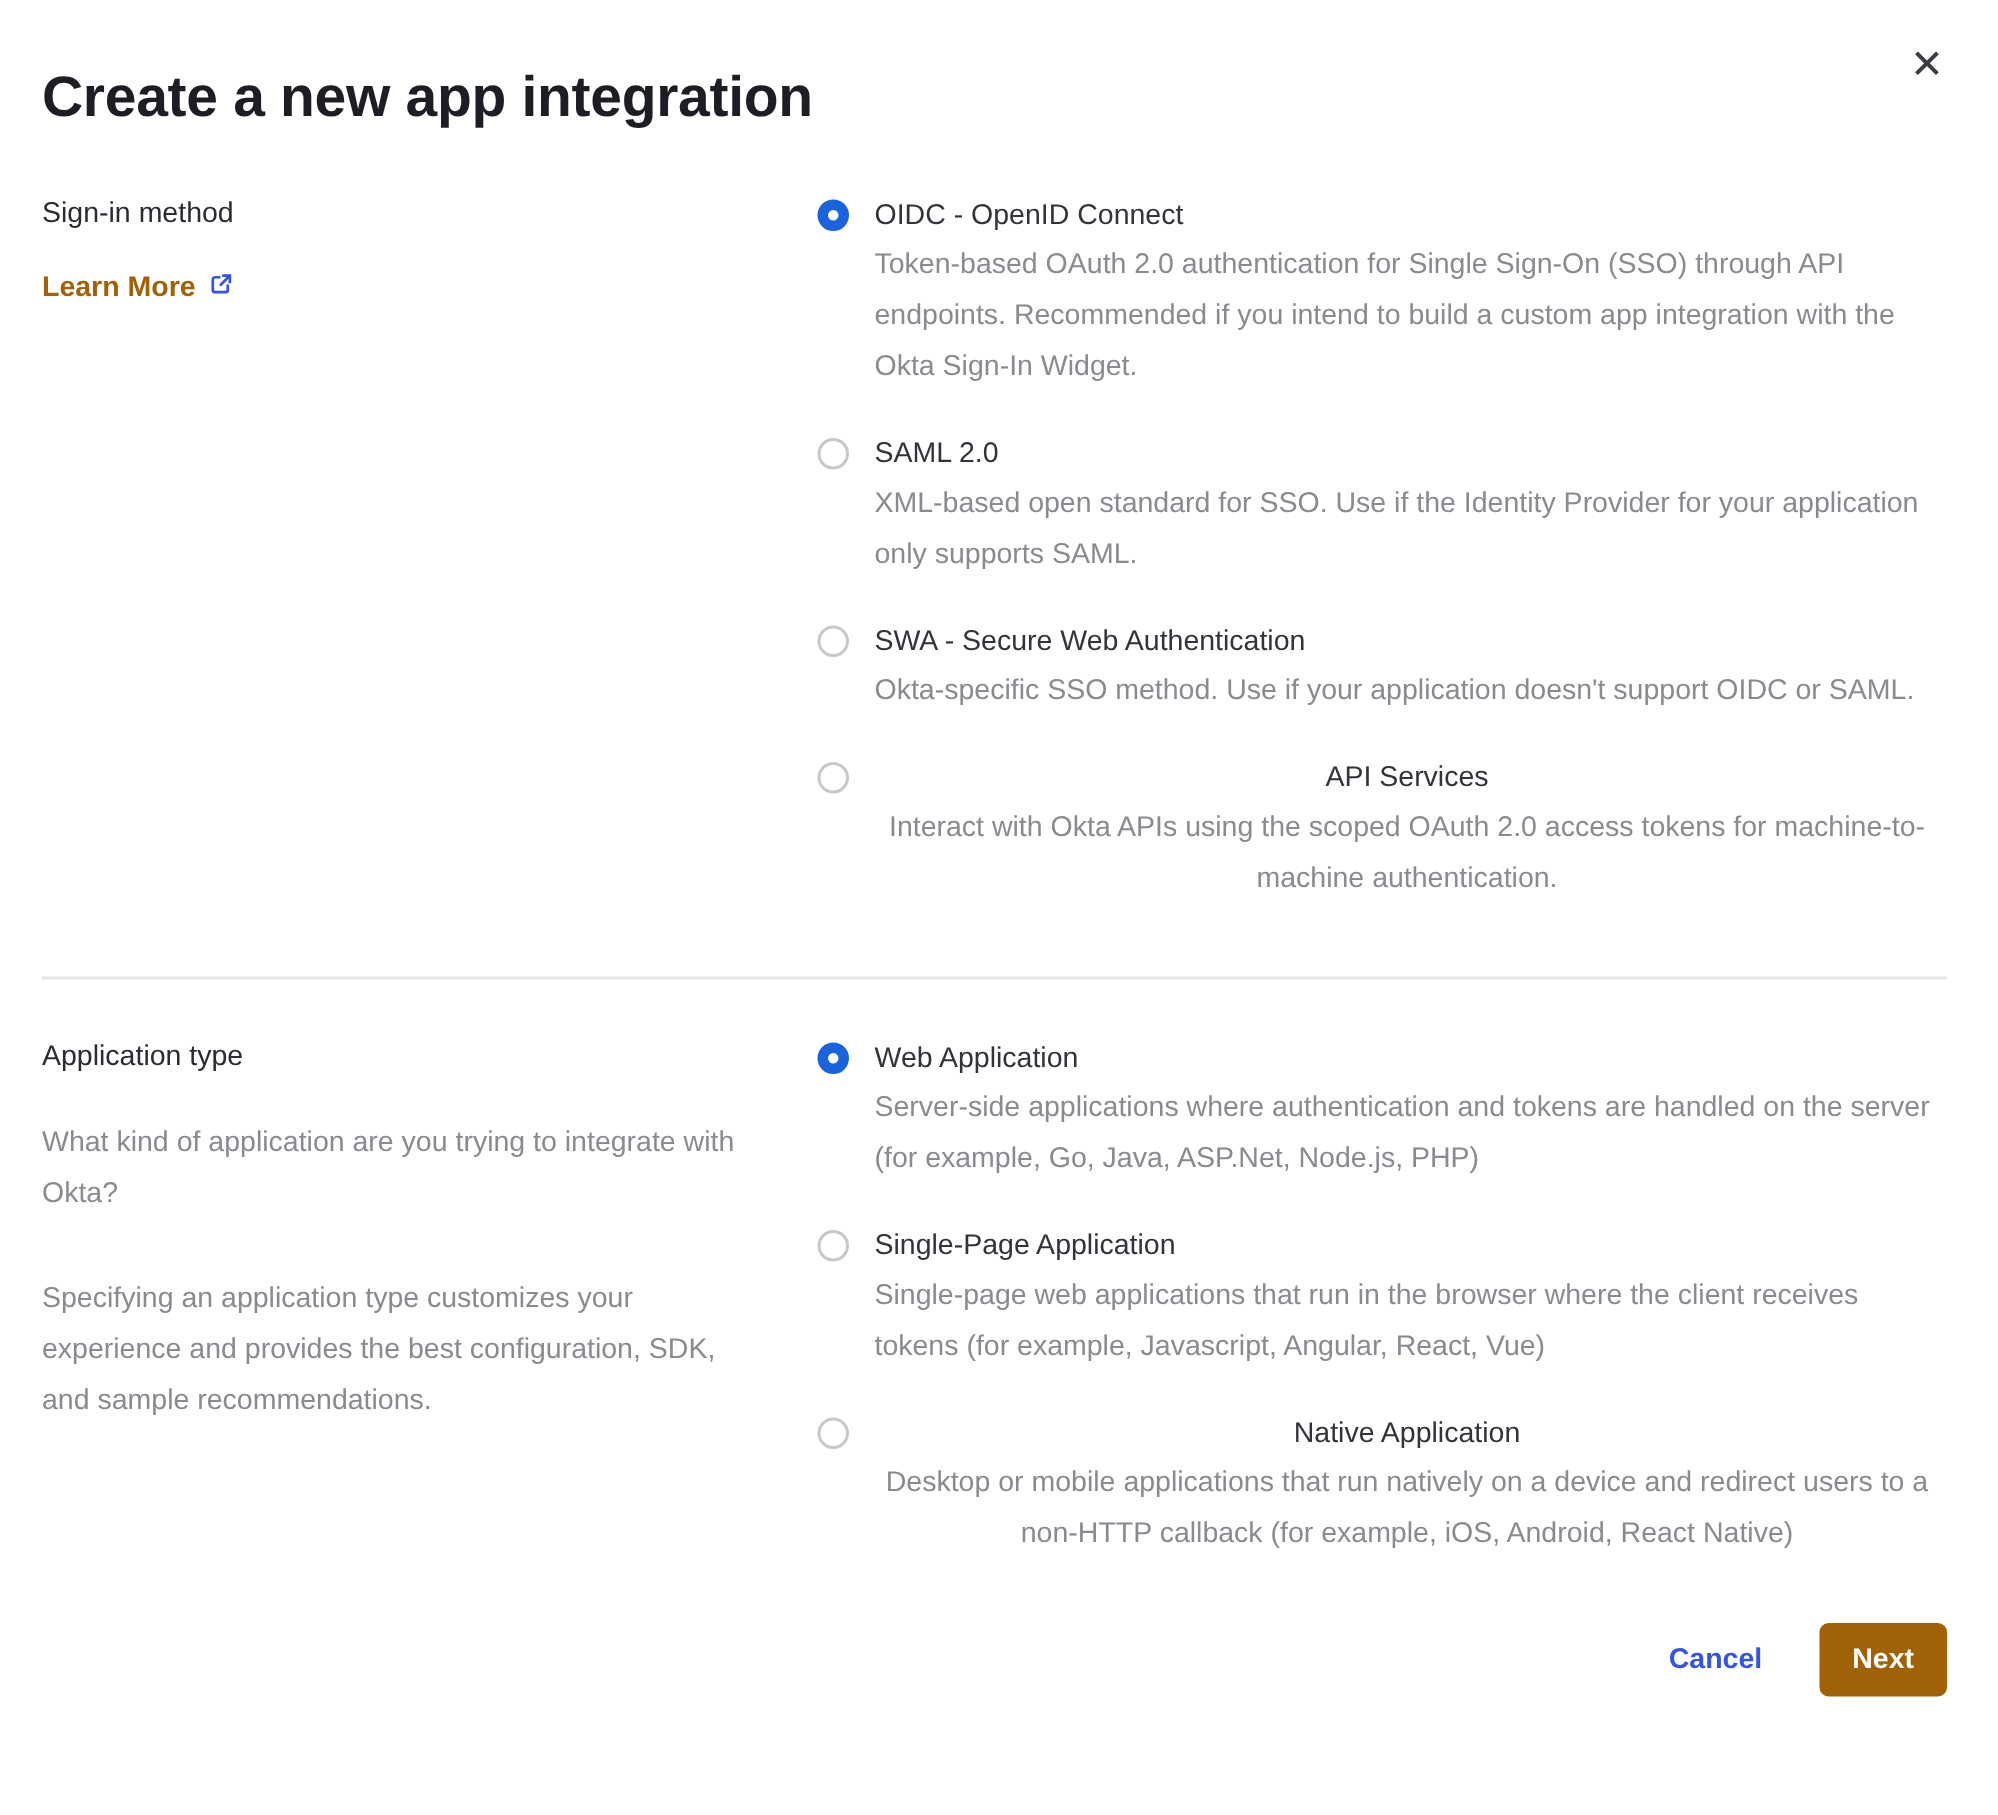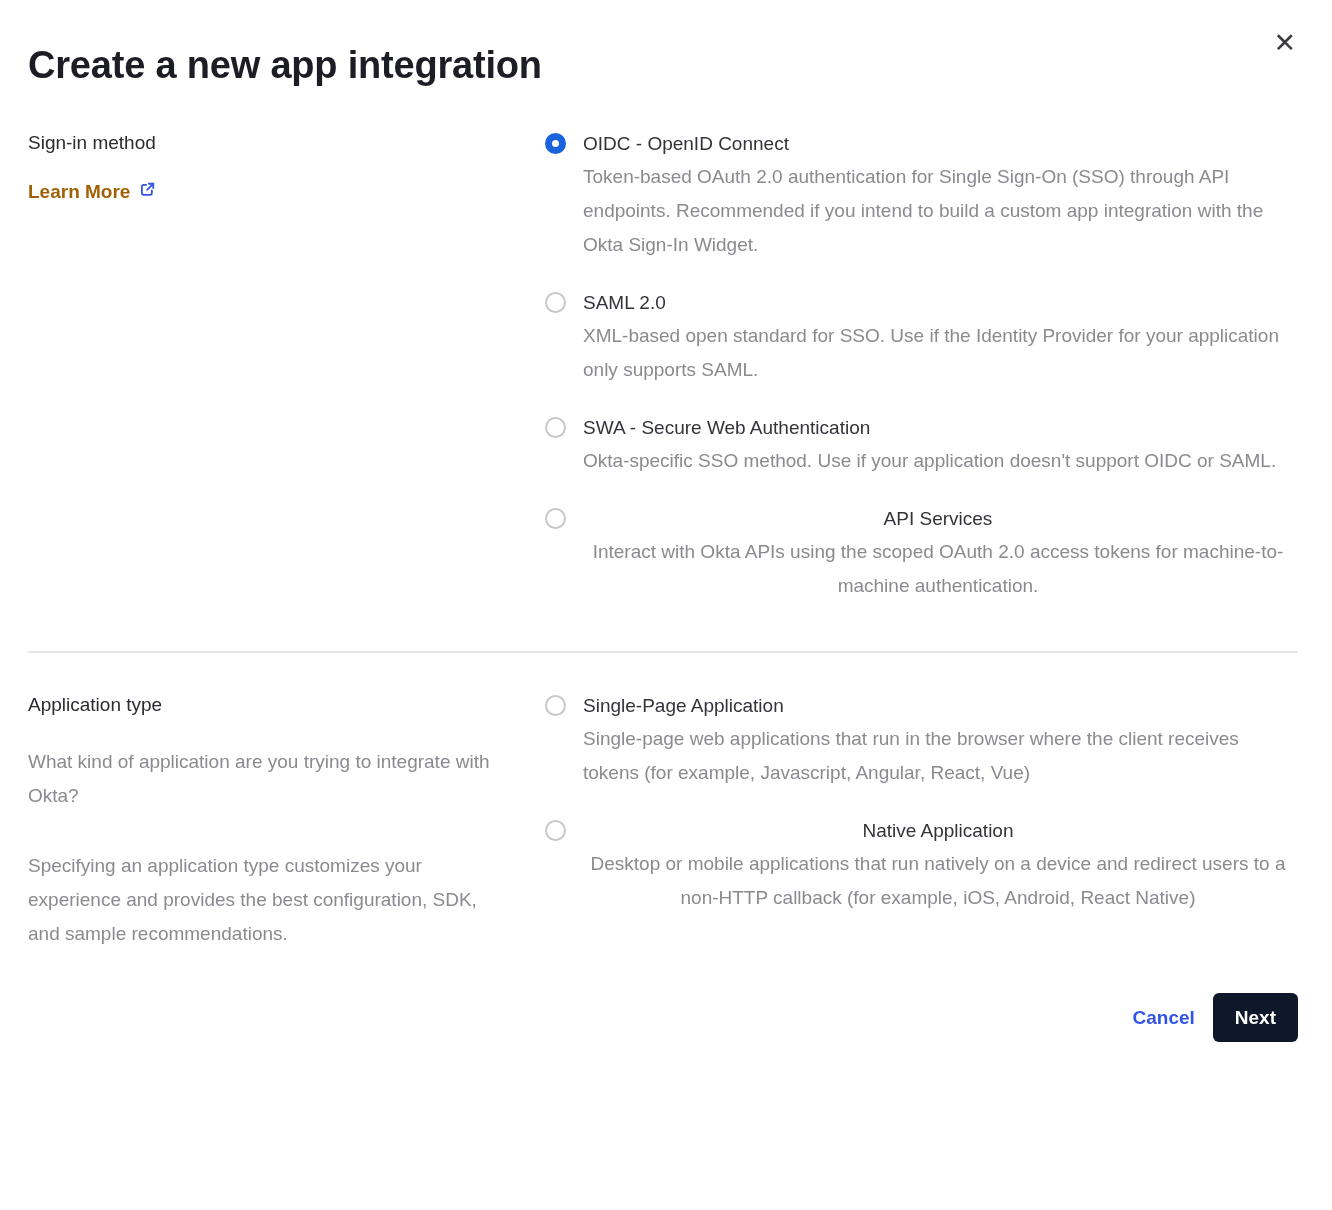--- a/index.html
+++ b/index.html
@@ -44,25 +44,25 @@
     flex: 0 0 auto; width: 21px; height: 21px; border-radius: 50%;
     border: 2px solid #c7c7cd; background: #fff; margin-top: 2px; cursor: pointer;
   }
   .radio.selected { border: 7px solid #1b63dc; }
   .option-body { margin-left: 17px; }
   .option-label { font-size: 19px; color: #33333b; font-weight: 400; line-height: 25px; cursor: pointer; }
   .option-desc { font-size: 19px; line-height: 34px; color: #8a8a91; margin-top: 4px; }
   .divider { border: none; border-top: 2px solid #e5e5e8; margin: 48px 0 0 0; }
   .footer {
     display: flex; justify-content: flex-end; align-items: center;
-    gap: 18px; margin-top: 42px;
+    gap: 38px; margin-top: 42px;
   }
   .cancel-link { color: #3354e4; font-size: 19px; font-weight: 700; cursor: pointer; }
   .next-btn {
-    background: #0f172a; color: #ffffff;
+    background: #a16207; color: #ffffff;
     font-size: 19px; font-weight: 600; font-family: inherit;
     border: none; border-radius: 6px;
     padding: 13px 22px; cursor: pointer; line-height: 23px;
   }
   .ext-icon { display: inline-block; }
 </style>
 </head>
 <body>
 
 <div class="dialog">
@@ -125,20 +125,27 @@
   <hr class="divider">
 
   <div class="row row-apptype">
     <div class="row-left">
       <div class="section-label">Application type</div>
       <p class="left-para">What kind of application are you trying to integrate with Okta?</p>
       <p class="left-para">Specifying an application type customizes your experience and provides the best configuration, SDK, and sample recommendations.</p>
     </div>
     <div class="row-right">
 
+      <div class="option">
+        <span class="radio selected"></span>
+        <div class="option-body">
+          <div class="option-label">Web Application</div>
+          <div class="option-desc">Server-side applications where authentication and tokens are handled on the server (for example, Go, Java, ASP.Net, Node.js, PHP)</div>
+        </div>
+      </div>
 
       <div class="option">
         <span class="radio"></span>
         <div class="option-body">
           <div class="option-label">Single-Page Application</div>
           <div class="option-desc">Single-page web applications that run in the browser where the client receives tokens (for example, Javascript, Angular, React, Vue)</div>
         </div>
       </div>
 
       <div class="option">

